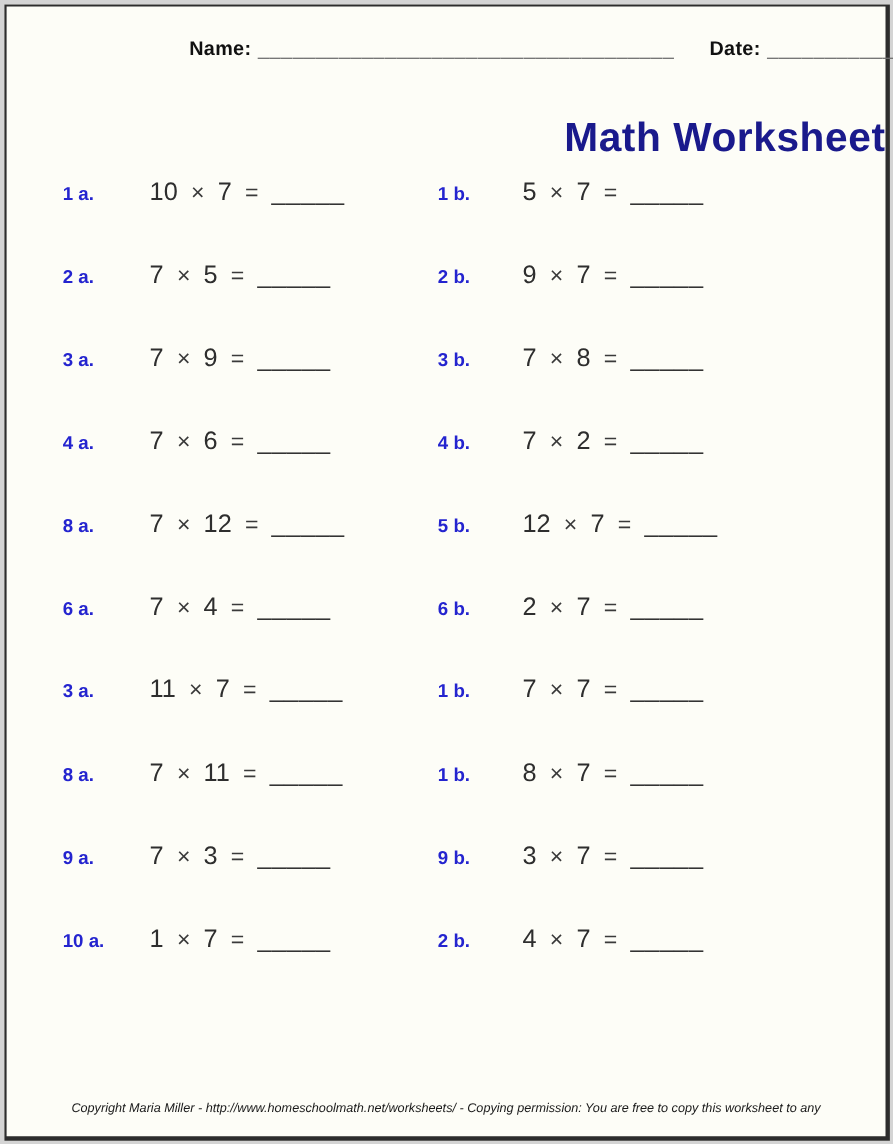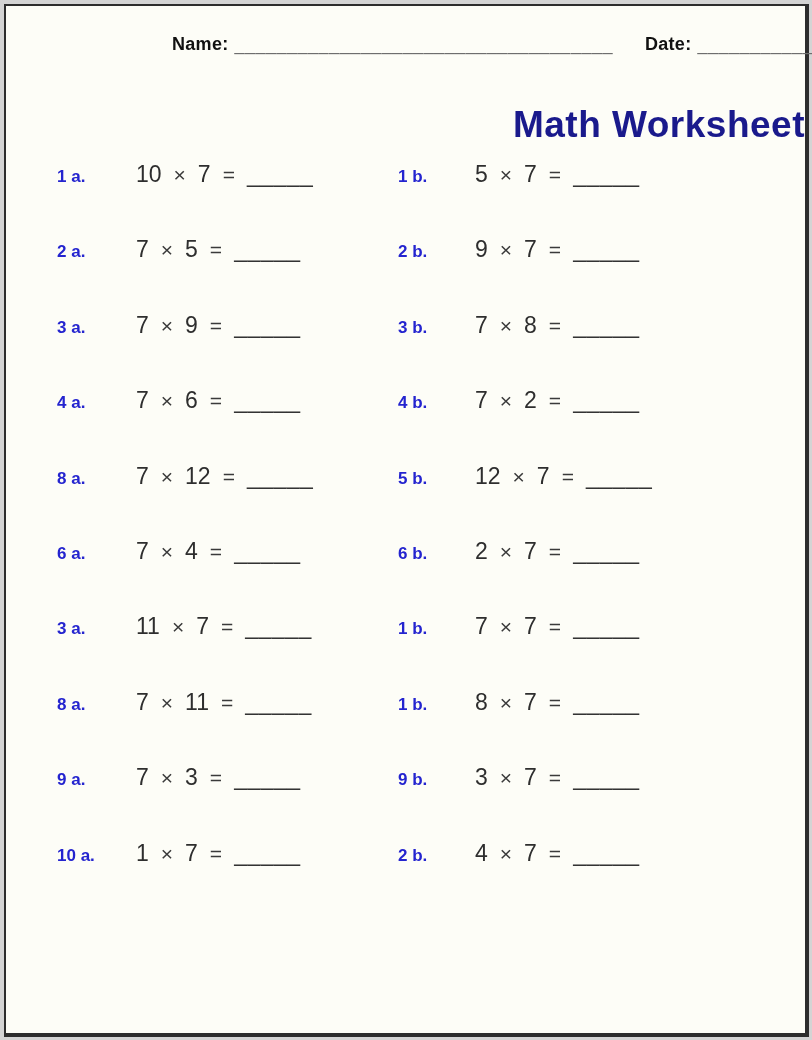--- a/index.html
+++ b/index.html
@@ -294,15 +294,16 @@
             <span>7</span>
             <span class="op">=</span>
             <span class="blank">_____</span>
           </span>
       </div>
     </div>
 
   </div>
 
   <div class="footer">
+    <div>Copyright Maria Miller - http://www.homeschoolmath.net/worksheets/ - Copying permission: You are free to copy this worksheet to any</div>
   </div>
 
 </div>
 
 </body></html>

